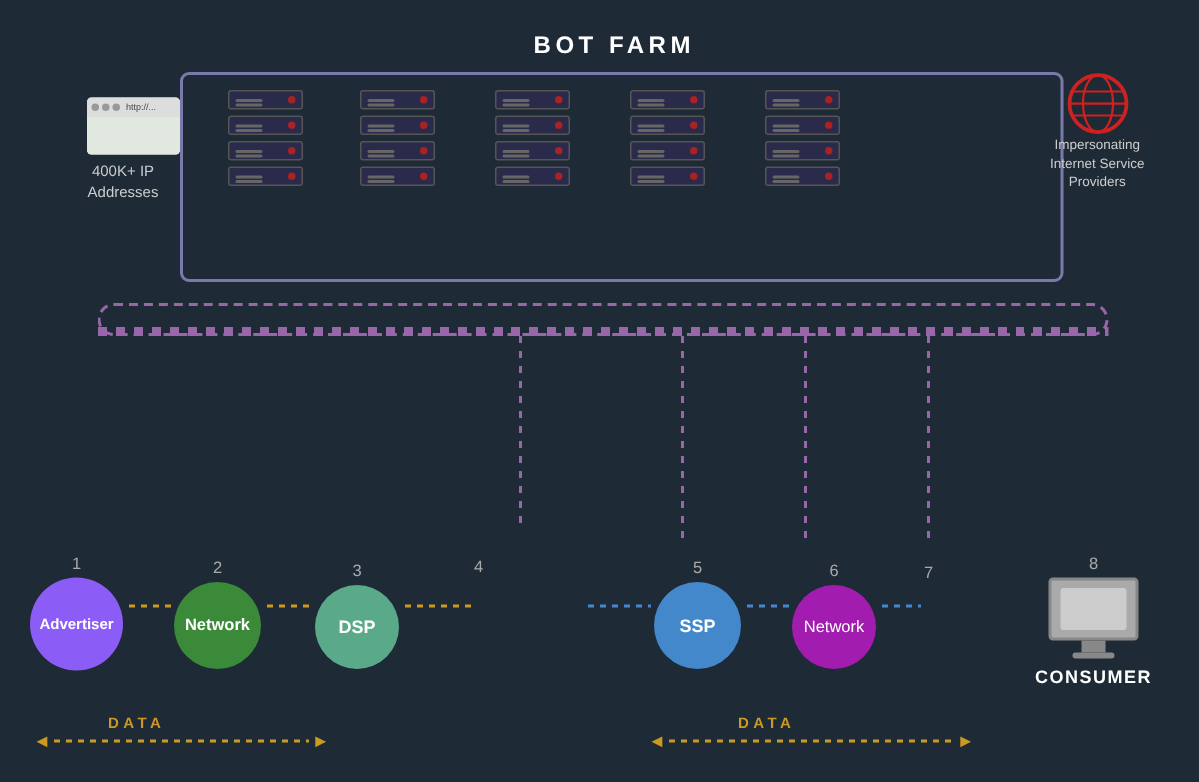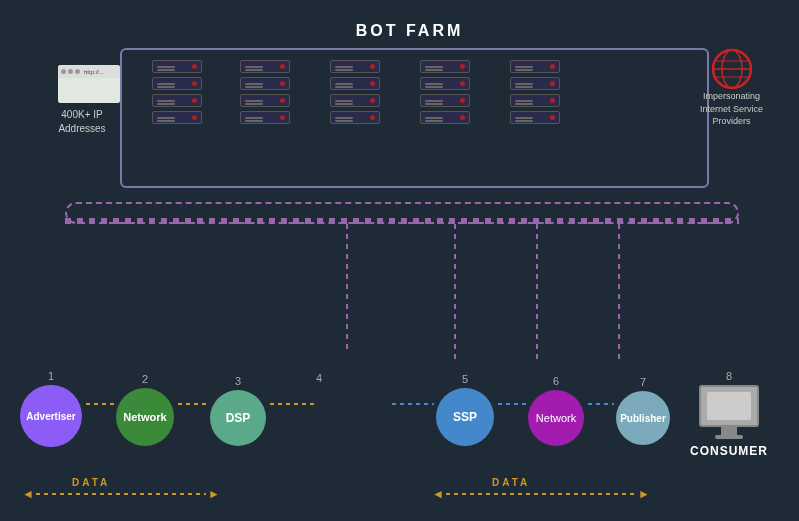--- a/index.html
+++ b/index.html
@@ -192,21 +192,20 @@
 
 <div style="position:absolute;top:375px;left:528px;display:flex;flex-direction:column;align-items:center;gap:3px;">
   <div style="font-size:11px;color:#aaa;">6</div>
   <div style="width:56px;height:56px;border-radius:50%;background:#a21caf;display:flex;align-items:center;justify-content:center;font-size:11px;font-weight:normal;color:white;text-align:center;">Network</div>
 </div>
 
 <div style="position:absolute;top:403px;left:588px;width:26px;height:2px;background:repeating-linear-gradient(to right,#4488cc 0,#4488cc 4px,transparent 4px,transparent 8px);"></div>
 
 <div style="position:absolute;top:376px;left:616px;display:flex;flex-direction:column;align-items:center;gap:3px;">
   <div style="font-size:11px;color:#aaa;">7</div>
-  <div style="width:54px;height:54px;border-radius:50%;background:#7aaabb;display:flex;align-items:center;justify-content:center;font-size:10px;font-weight:bold;color:white;text-align:center;">Publisher</div>
 </div>
 
 <div style="position:absolute;top:370px;left:690px;display:flex;flex-direction:column;align-items:center;gap:3px;">
   <div style="font-size:11px;color:#aaa;">8</div>
 
   <div style="display:flex;flex-direction:column;align-items:center;">
     <div style="width:60px;height:42px;background:#aaa;border-radius:3px;border:2px solid #888;display:flex;align-items:center;justify-content:center;">
       <div style="width:44px;height:28px;background:#ccc;border-radius:2px;"></div>
     </div>
     <div style="width:16px;height:8px;background:#888;"></div>

